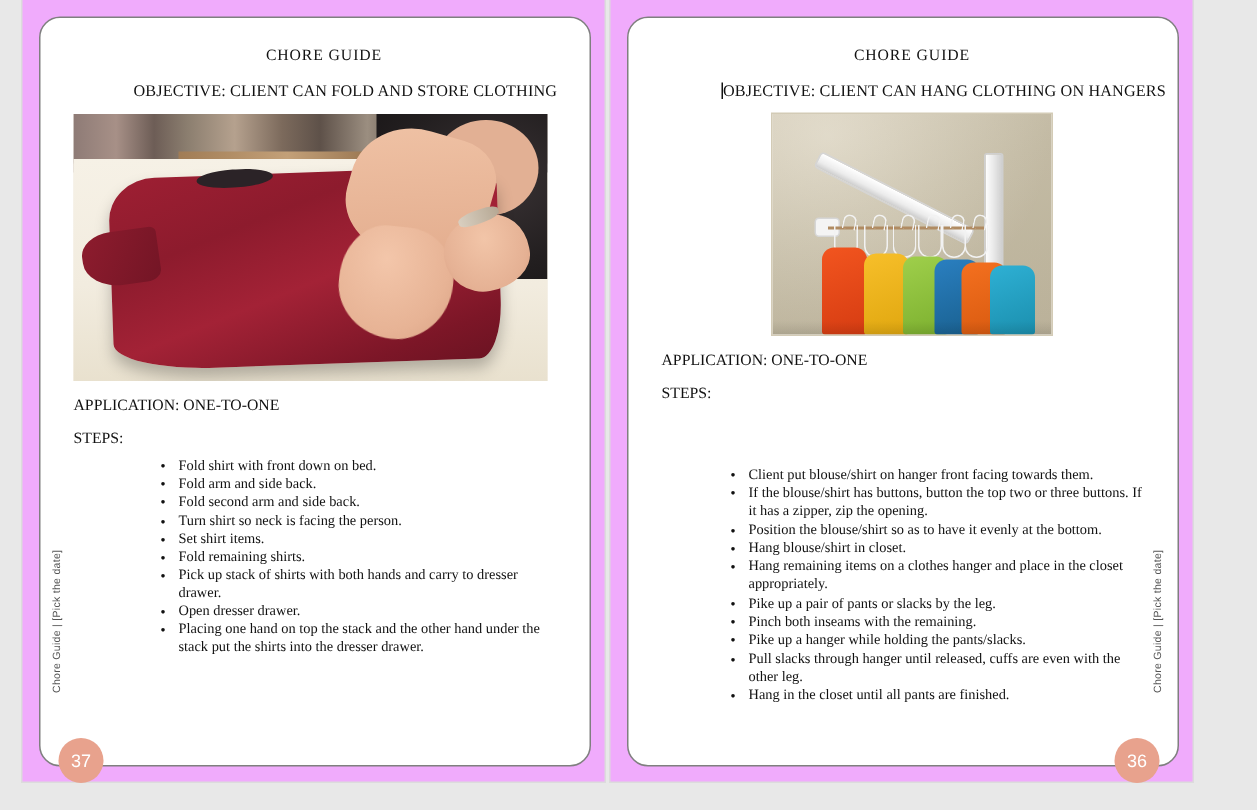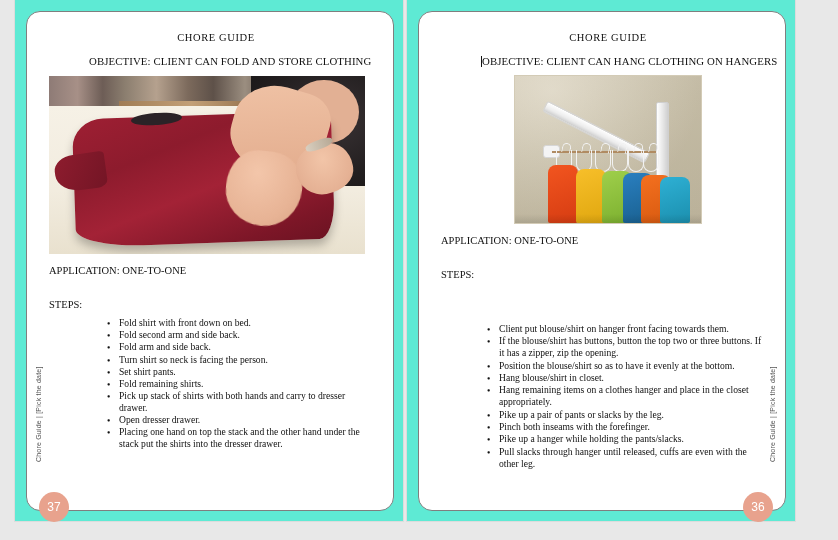--- a/index.html
+++ b/index.html
@@ -17,21 +17,21 @@
     display: flex;
     justify-content: center;
     align-items: flex-start;
   }
 
   .page-slot {
     position: absolute;
     top: 0;
     width: 390px;
     height: 522px;
-    background: #5eead4;
+    background: #f0abfc;
     border: 1px solid #dcdcdc;
     border-top: none;
   }
   .page-slot.left  { left: 14px; }
   .page-slot.right { left: 796px; transform: translateX(-390px); }
 
   .page {
     position: absolute;
     left: 11px;
     top: 11px;
@@ -261,21 +261,21 @@
     position:absolute; left:0; bottom:0; width:100%; height:6%;
     background: linear-gradient(180deg, rgba(0,0,0,0.0), rgba(0,0,0,0.10));
   }
 
   .application {
     margin: 11px 0 0 -12px;
     font-size: 10.5px;
     color: #111;
   }
   .steps-label {
-    margin: 23px 0 0 -12px;
+    margin: 11px 0 0 -12px;
     font-size: 10.5px;
     color: #111;
   }
   ul.steps {
     margin: 7px 0 0 0;
     padding-left: 46px;
     list-style: none;
   }
   ul.steps li {
     position: relative;
@@ -325,24 +325,24 @@
           <div class="p1-hand1"></div>
           <div class="p1-hand2"></div>
           <div class="p1-watch"></div>
         </div>
 
         <div class="application">APPLICATION: ONE-TO-ONE</div>
         <div class="steps-label">STEPS:</div>
 
         <ul class="steps">
           <li>Fold shirt with front down on bed.</li>
+          <li>Fold arm and side back.</li>
           <li>Fold second arm and side back.</li>
-          <li>Fold arm and side back.</li>
           <li>Turn shirt so neck is facing the person.</li>
-          <li>Set shirt pants.</li>
+          <li>Set shirt items.</li>
           <li>Fold remaining shirts.</li>
           <li>Pick up stack of shirts with both hands and carry to dresser drawer.</li>
           <li>Open dresser drawer.</li>
           <li>Placing one hand on top the stack and the other hand under the stack put the shirts into the dresser drawer.</li>
         </ul>
 
         <div class="side-label">Chore Guide  |  [Pick the date]</div>
       </div>
       <div class="page-number">37</div>
     </div>
@@ -384,23 +384,24 @@
         <div class="application">APPLICATION: ONE-TO-ONE</div>
         <div class="steps-label">STEPS:</div>
 
         <ul class="steps">
           <li>Client put blouse/shirt on hanger front facing towards them.</li>
           <li>If the blouse/shirt has buttons, button the top two or three buttons. If it has a zipper, zip the opening.</li>
           <li>Position the blouse/shirt so as to have it evenly at the bottom.</li>
           <li>Hang blouse/shirt in closet.</li>
           <li>Hang remaining items on a clothes hanger and place in the closet appropriately.</li>
           <li>Pike up a pair of pants or slacks by the leg.</li>
-          <li>Pinch both inseams with the forefinger.</li>
+          <li>Pinch both inseams with the remaining.</li>
           <li>Pike up a hanger while holding the pants/slacks.</li>
           <li>Pull slacks through hanger until released, cuffs are even with the other leg.</li>
+          <li>Hang in the closet until all pants are finished.</li>
         </ul>
 
         <div class="side-label">Chore Guide  |  [Pick the date]</div>
       </div>
       <div class="page-number">36</div>
     </div>
   </div>
 
 </div>
 

